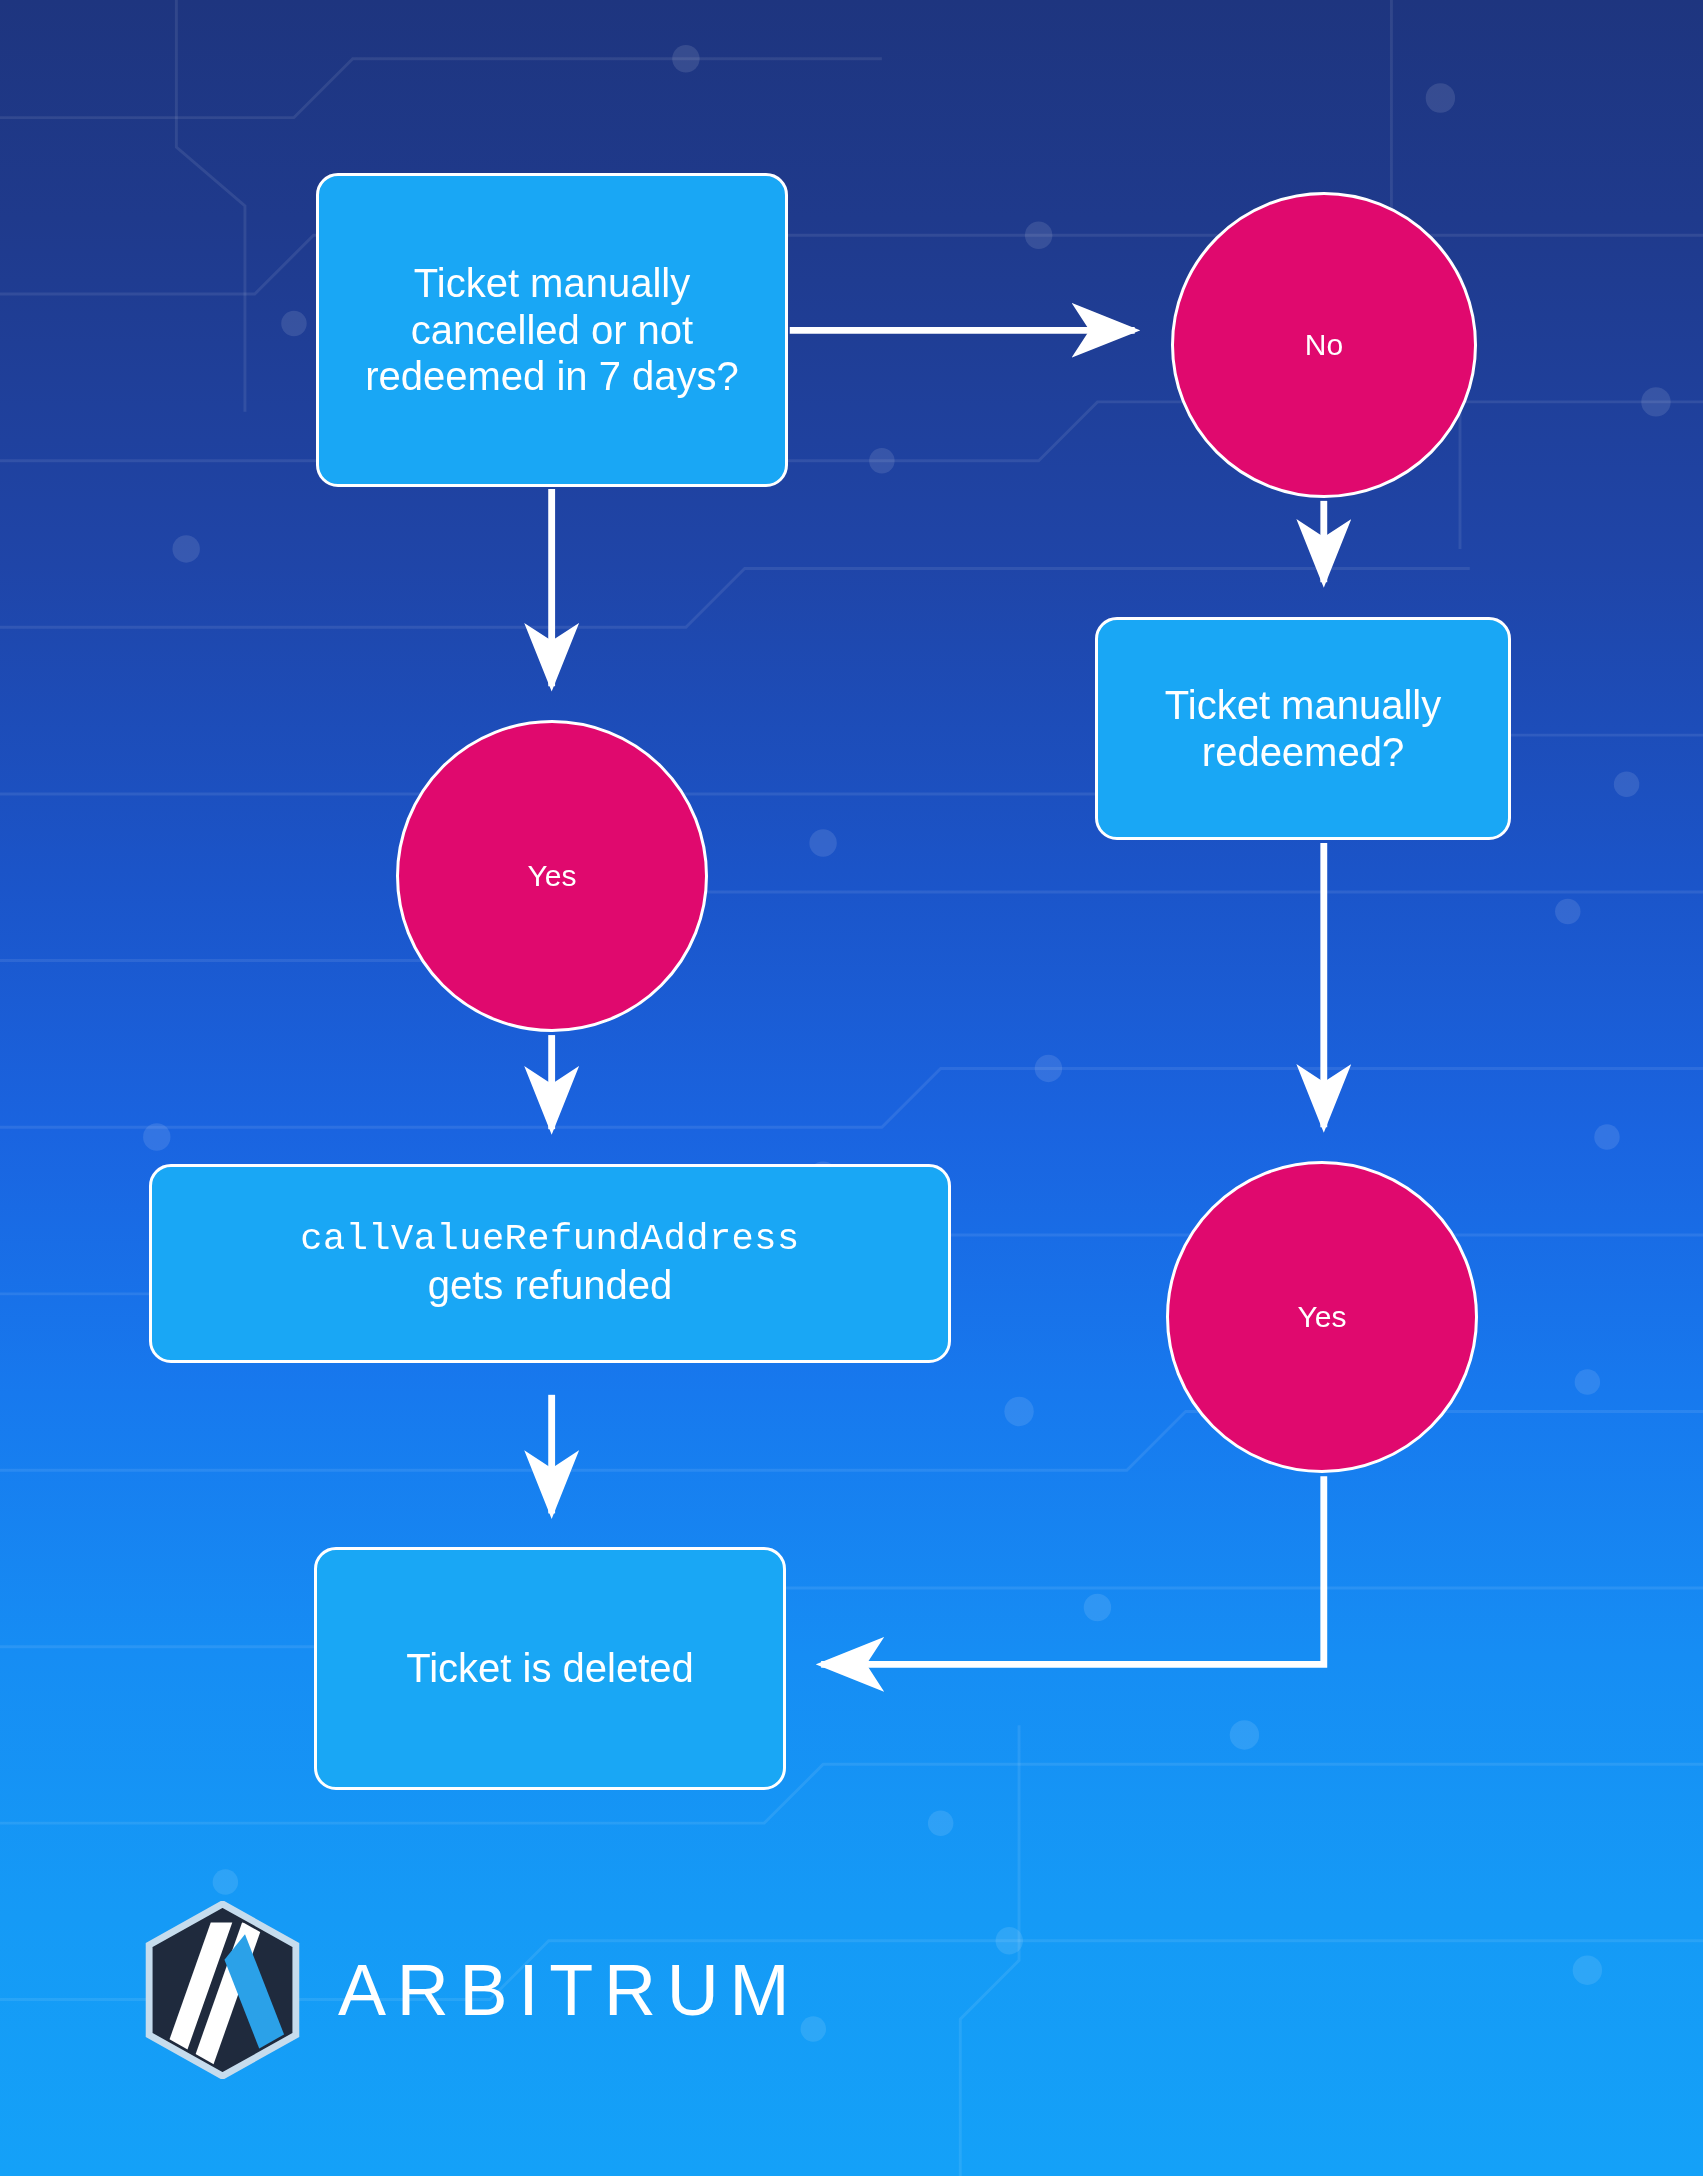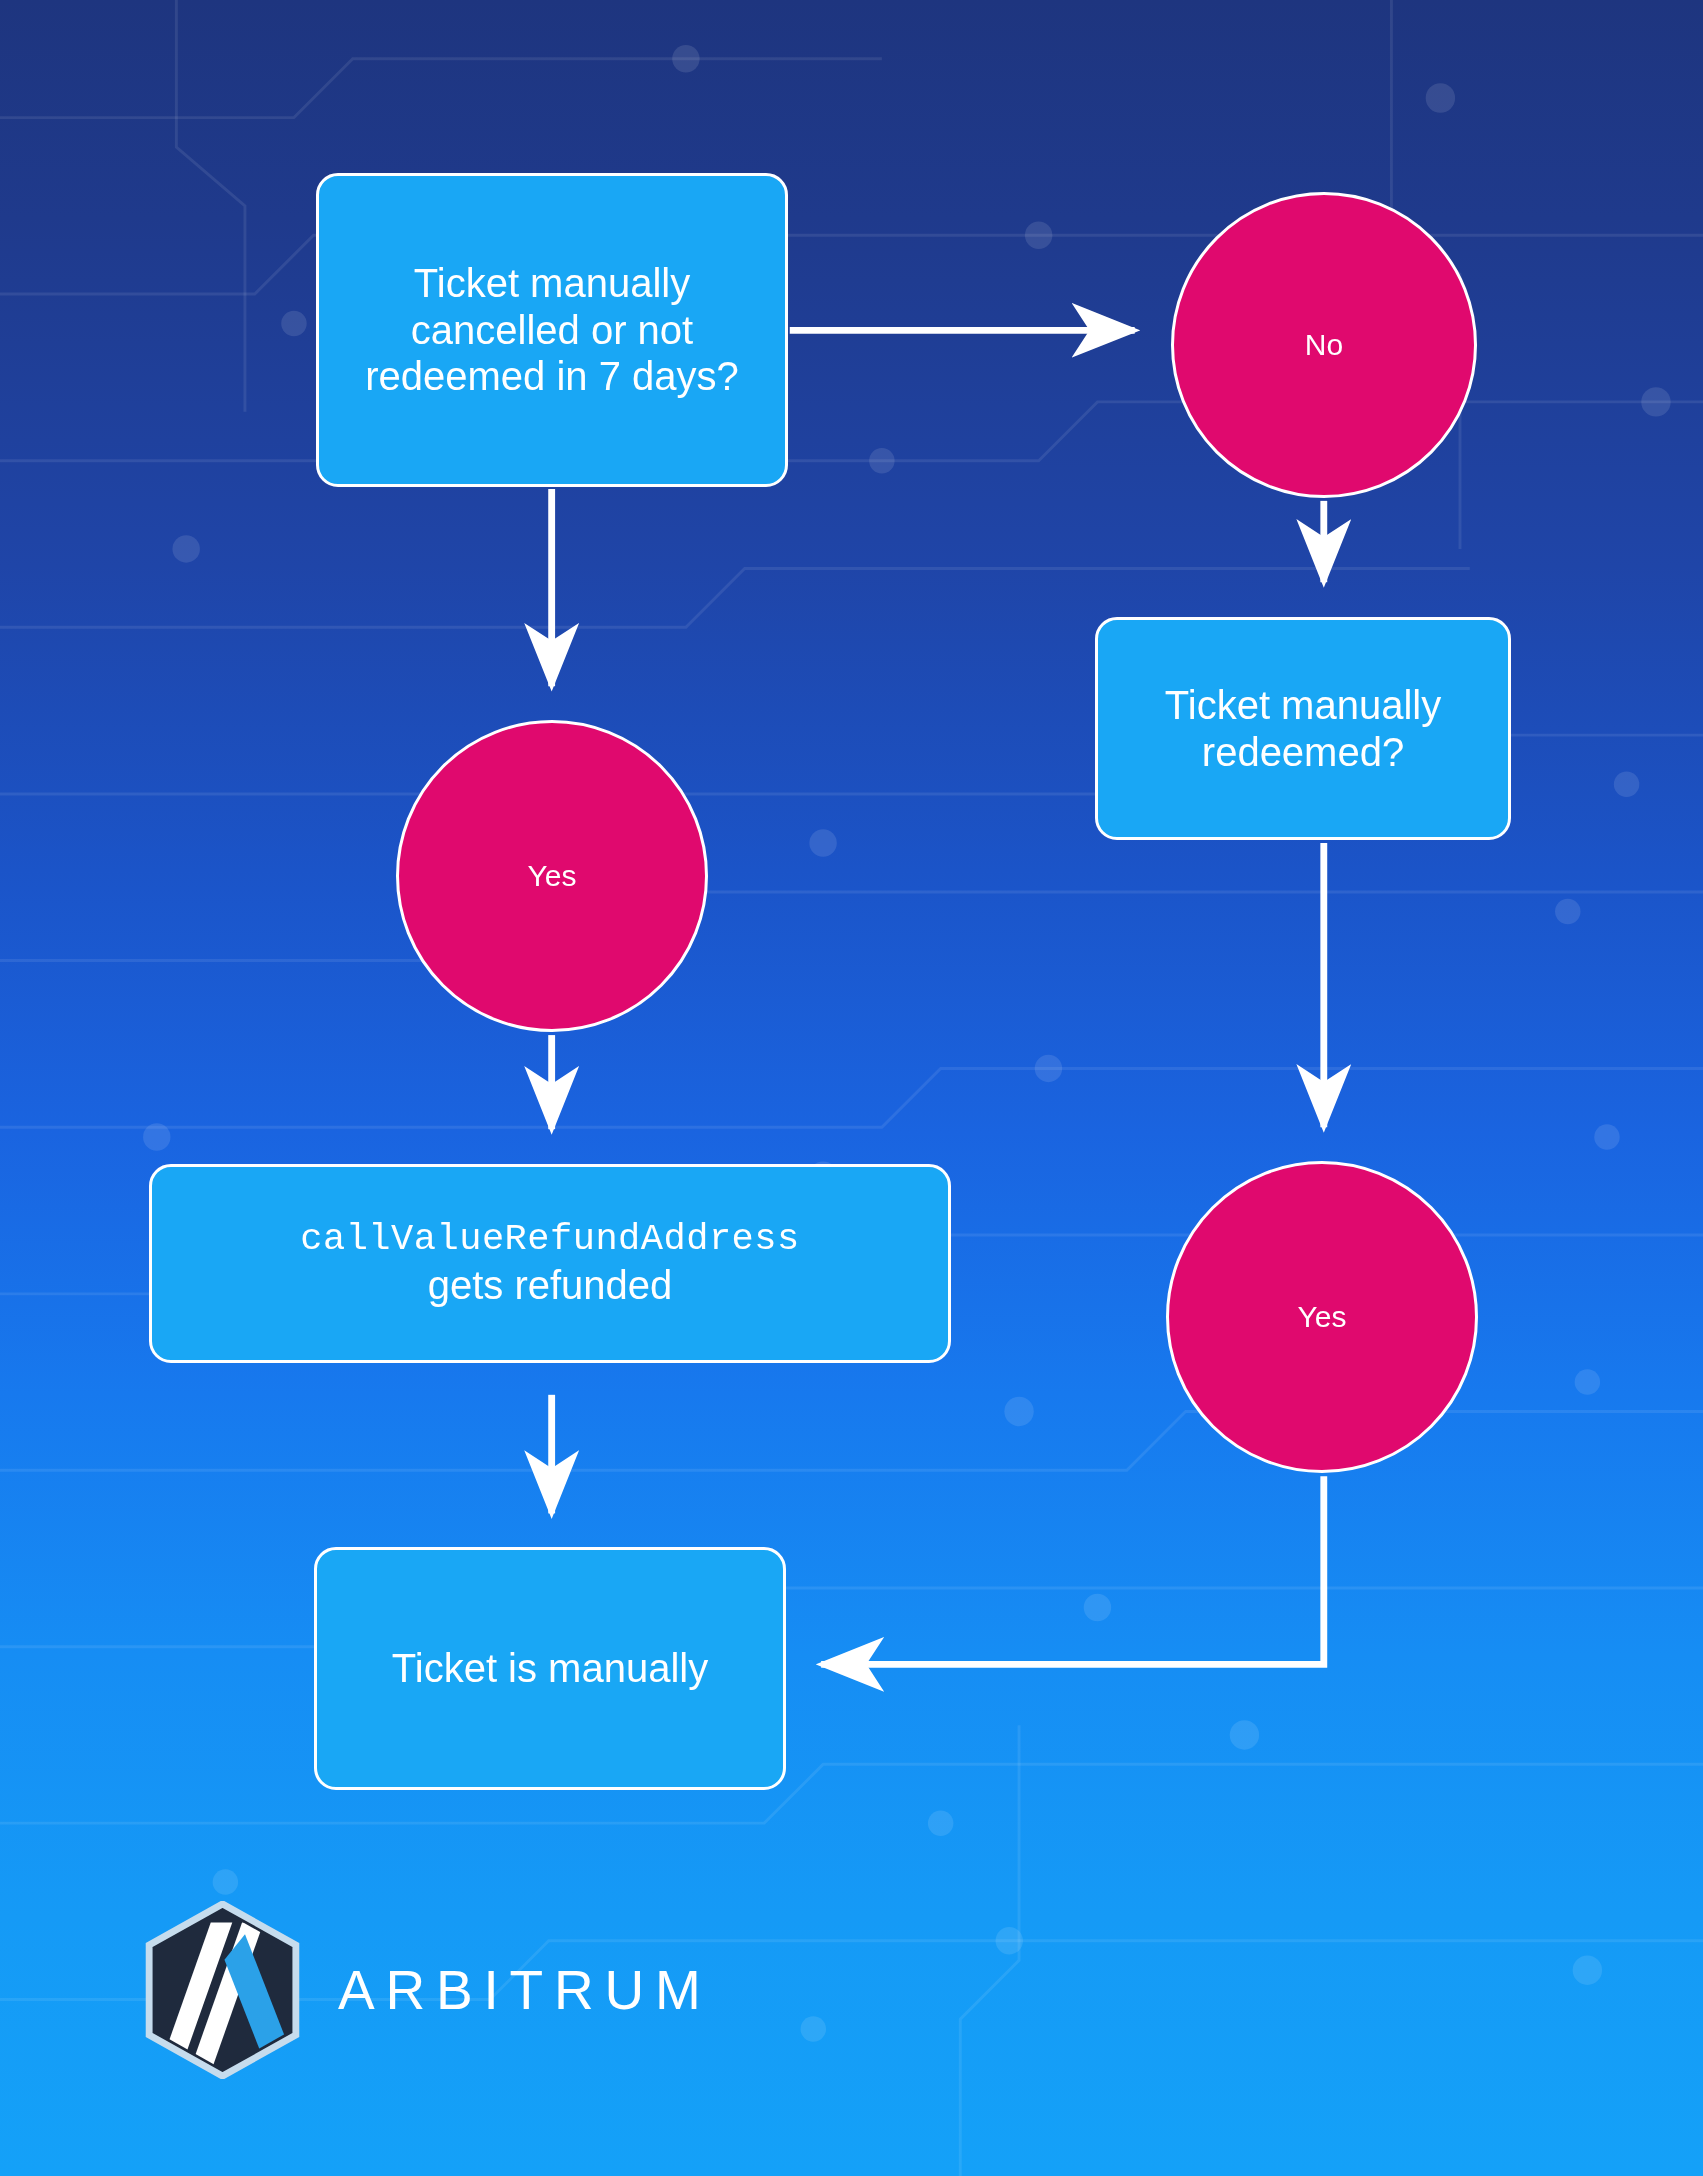--- a/index.html
+++ b/index.html
@@ -100,21 +100,21 @@
     width: 765px;
     height: 178px;
     display: flex;
     align-items: center;
     gap: 33px;
     z-index: 6;
   }
   #arbitrum-logo .mark { width: 165px; height: 178px; flex: none; }
   #arbitrum-logo .wordmark {
     color: #ffffff;
-    font-size: 55px;
+    font-size: 72px;
     letter-spacing: 10.8px;
     font-weight: 400;
     line-height: 1;
     white-space: nowrap;
     font-family: "Liberation Sans", sans-serif;
   }
 </style>
 </head>
 <body>
 
@@ -204,21 +204,21 @@
 
   <div class="node box" id="node-refund">
     <div>
       <span class="mono">callValueRefundAddress</span>
       <span class="plain">gets refunded</span>
     </div>
   </div>
 
   <div class="node circle" id="node-yes-right">Yes</div>
 
-  <div class="node box" id="node-deleted">Ticket is manually</div>
+  <div class="node box" id="node-deleted">Ticket is deleted</div>
 
   <div id="arbitrum-logo">
     <svg class="mark" viewBox="0 0 168 182" xmlns="http://www.w3.org/2000/svg">
       <path d="M84 3 L159 45 V137 L84 179 L9 137 V45 Z" fill="#1f2a3d" stroke="#c6dced" stroke-width="7"></path>
       <clipPath id="hexclip">
         <path d="M84 10 L153 49 V133 L84 172 L15 133 V49 Z"></path>
       </clipPath>
       <g clip-path="url(#hexclip)">
         <polygon points="72,22 94,22 40,175 18,175" fill="#ffffff"></polygon>
         <polygon points="104,22 126,22 72,175 50,175" fill="#ffffff"></polygon>

